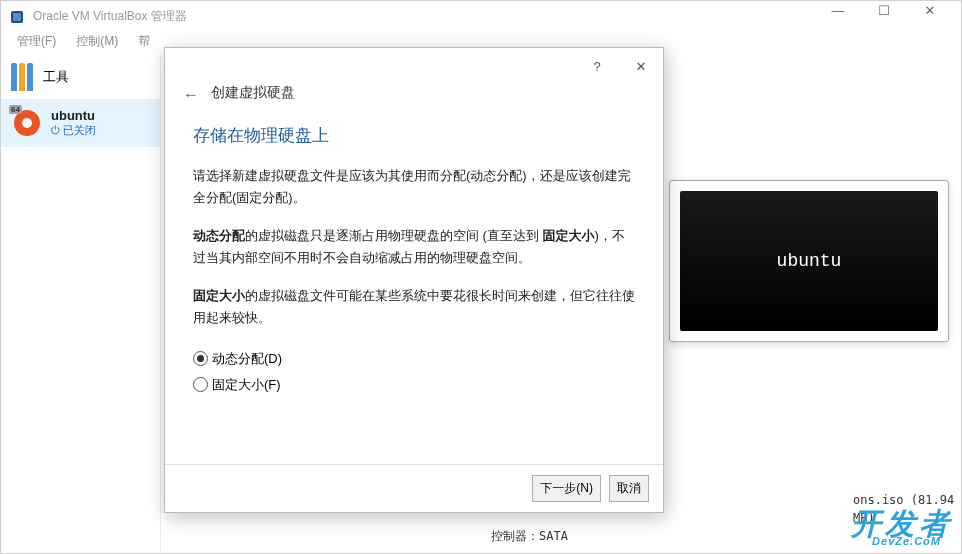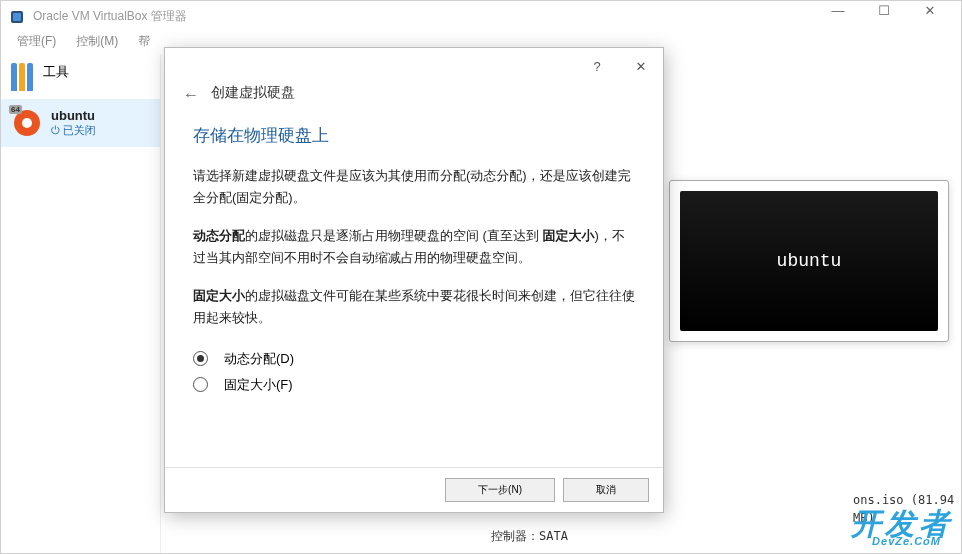--- a/index.html
+++ b/index.html
@@ -11,21 +11,21 @@
     .titlebar-text { flex: 1; font-size: 12px; }
     .win-controls { display: flex; }
     .win-btn { width: 46px; height: 30px; display: flex; align-items: center; justify-content: center; color: #666; cursor: pointer; }
     
     .menubar { height: 24px; display: flex; padding: 0 6px; color: #888; font-size: 12px; }
     .menu-item { padding: 2px 10px; cursor: pointer; }
     
     .content { display: flex; height: calc(100% - 54px); position: relative; }
     
     .sidebar { width: 160px; background: #fff; border-right: 1px solid #eee; }
-    .tool-row { display: flex; align-items: flex-start; padding: 8px 10px; gap: 10px; }
+    .tool-row { display: flex; align-items: center; padding: 8px 10px; gap: 10px; }
     .tool-icons { display: flex; gap: 2px; }
     .tool-pen { width: 6px; height: 28px; border-radius: 2px 2px 0 0; }
     .vm-item { display: flex; align-items: center; gap: 8px; padding: 8px 10px; background: #e5f3ff; }
     .vm-icon { width: 32px; height: 32px; position: relative; }
     .vm-badge { position: absolute; top: -2px; left: -2px; background: #a3a3a3; color: #333; font-size: 8px; padding: 0 2px; border-radius: 2px; font-weight: bold; }
     .vm-details { display: flex; flex-direction: column; }
     .vm-name { font-weight: bold; color: #222; font-size: 13px; }
     .vm-state { color: #206db8; font-size: 11px; display: flex; align-items: center; gap: 3px; }
     
     .main-area { flex: 1; position: relative; background: #fff; }
@@ -44,25 +44,25 @@
     .dialog-titlebar { height: 36px; display: flex; justify-content: flex-end; align-items: center; }
     .dlg-btn { width: 44px; height: 36px; display: flex; align-items: center; justify-content: center; color: #555; cursor: pointer; }
     .dialog-header { display: flex; align-items: center; gap: 12px; padding: 0 18px 12px; }
     .back-arrow { font-size: 16px; color: #666; cursor: pointer; }
     .dialog-title { font-size: 14px; color: #333; }
     .dialog-body { flex: 1; padding: 10px 28px; }
     .section-title { font-size: 17px; color: #1f5e9e; margin-bottom: 18px; }
     .body-text { font-size: 13px; line-height: 1.7; color: #222; margin-bottom: 16px; }
     .bold { font-weight: bold; }
     .radio-group { margin-top: 8px; }
-    .radio-option { display: flex; align-items: center; gap: 16px; padding: 4px 0; cursor: pointer; }
+    .radio-option { display: flex; align-items: center; gap: 4px; padding: 4px 0; cursor: pointer; }
     .radio-circle { width: 15px; height: 15px; border: 1.5px solid #555; border-radius: 50%; display: flex; align-items: center; justify-content: center; }
     .radio-dot { width: 7px; height: 7px; background: #333; border-radius: 50%; }
     .dialog-footer { display: flex; justify-content: flex-end; gap: 8px; padding: 10px 14px; border-top: 1px solid #e0e0e0; }
-    .btn { padding: 4px 32px; border: 1px solid #adadad; background: #f0f0f0; cursor: pointer; font-size: 10px; }
+    .btn { padding: 4px 7px; border: 1px solid #adadad; background: #f0f0f0; cursor: pointer; font-size: 12px; }
   </style>
 </head>
 <body>
 
 <div class="main-window">
   <div class="titlebar">
     <svg class="titlebar-icon" viewBox="0 0 16 16">
         <rect x="2" y="2" width="12" height="12" fill="#2b4f79" rx="2"></rect>
         <rect x="4" y="4" width="8" height="8" fill="#4a90d9" rx="1"></rect>
       </svg>

